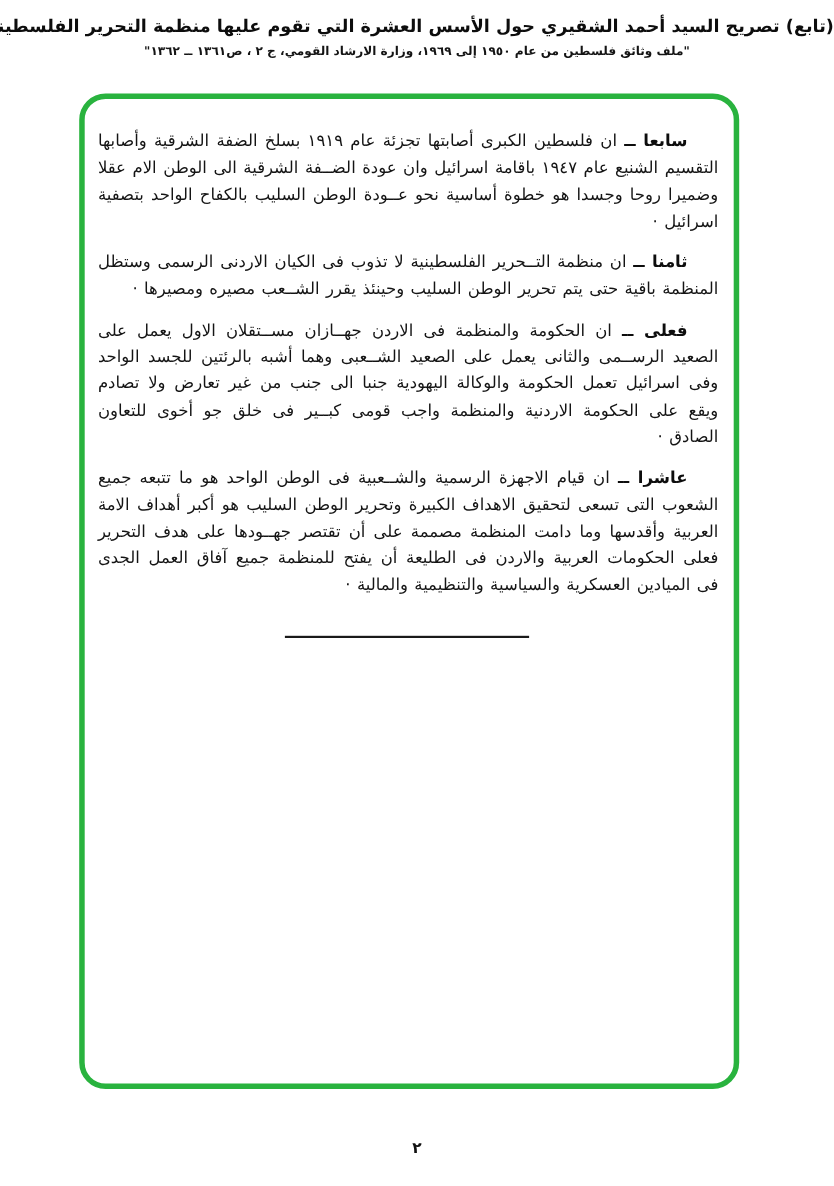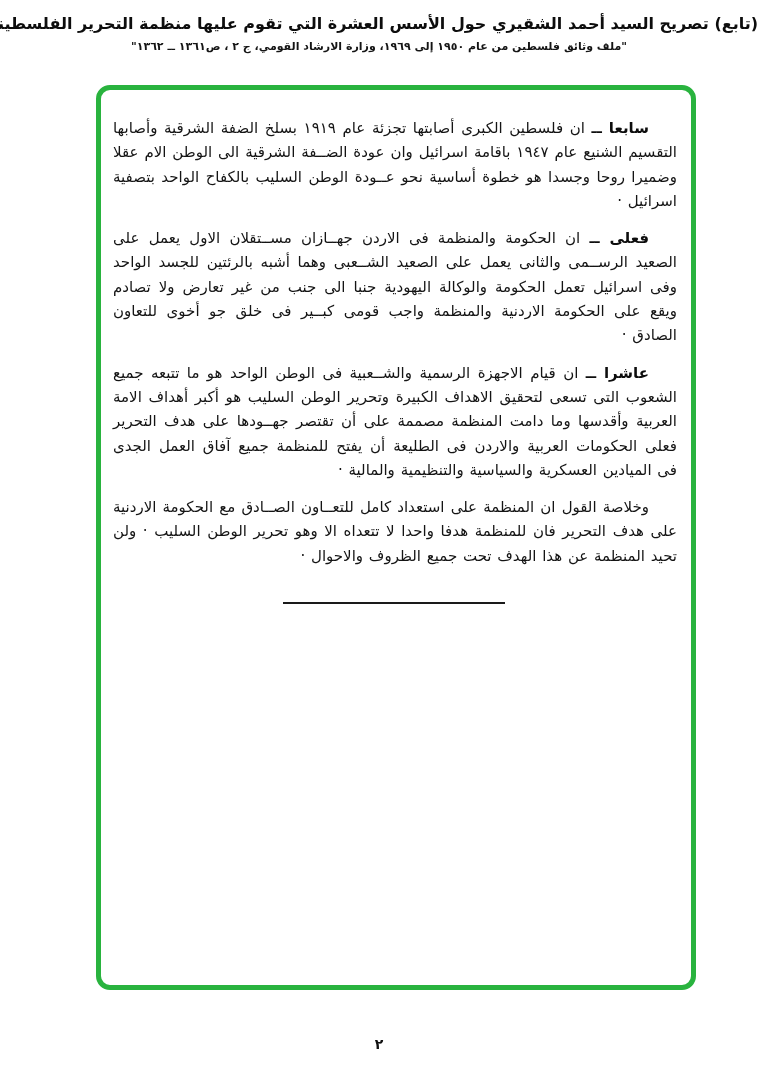--- a/index.html
+++ b/index.html
@@ -29,26 +29,26 @@
   }
   .doc-source {
     margin-top: 7px;
     font-size: 11px;
     font-weight: bold;
     color: #141414;
     white-space: nowrap;
   }
   .green-box {
     position: absolute;
-    left: 96px;
+    left: 72px;
     top: 85px;
     width: 590px;  
     height: 895px; 
     border: 5px solid #29b33e;
-    border-radius: 14px;
+    border-radius: 24px;
     background: #ffffff;
     box-sizing: content-box;
     padding: 0;
   }
   .box-content {
     direction: rtl;
     padding: 26px 14px 0 12px;
   }
   .para {
     margin: 0 0 13px 0;
@@ -88,26 +88,26 @@
   <header class="doc-header">
     <div class="doc-title">(تابع) تصريح السيد أحمد الشقيري حول الأسس العشرة التي تقوم عليها منظمة التحرير الفلسطينية</div>
     <div class="doc-source">"ملف وثائق فلسطين من عام ١٩٥٠ إلى ١٩٦٩، وزارة الارشاد القومي، ج ٢ ، ص١٣٦١ ــ ١٣٦٢"</div>
   </header>
 
   <div class="green-box">
     <div class="box-content">
 
       <p class="para"><b class="lead">سابعا ــ</b> <span>ان فلسطين الكبرى أصابتها تجزئة عام ١٩١٩ بسلخ الضفة الشرقية وأصابها التقسيم الشنيع عام ١٩٤٧ باقامة اسرائيل وان عودة الضــفة الشرقية الى الوطن الام عقلا وضميرا روحا وجسدا هو خطوة أساسية نحو عــودة الوطن السليب بالكفاح الواحد بتصفية اسرائيل ·</span></p>
 
+      <p class="para"><b class="lead">ثامنا ــ</b> <span>ان منظمة التــحرير الفلسطينية لا تذوب فى الكيان الاردنى الرسمى وستظل المنظمة باقية حتى يتم تحرير الوطن السليب وحينئذ يقرر الشــعب مصيره ومصيرها ·</span></p>
 
       <p class="para"><b class="lead">فعلى ــ</b> <span>ان الحكومة والمنظمة فى الاردن جهــازان مســتقلان الاول يعمل على الصعيد الرســمى والثانى يعمل على الصعيد الشــعبى وهما أشبه بالرئتين للجسد الواحد وفى اسرائيل تعمل الحكومة والوكالة اليهودية جنبا الى جنب من غير تعارض ولا تصادم ويقع على الحكومة الاردنية والمنظمة واجب قومى كبــير فى خلق جو أخوى للتعاون الصادق ·</span></p>
 
       <p class="para"><b class="lead">عاشرا ــ</b> <span>ان قيام الاجهزة الرسمية والشــعبية فى الوطن الواحد هو ما تتبعه جميع الشعوب التى تسعى لتحقيق الاهداف الكبيرة وتحرير الوطن السليب هو أكبر أهداف الامة العربية وأقدسها وما دامت المنظمة مصممة على أن تقتصر جهــودها على هدف التحرير فعلى الحكومات العربية والاردن فى الطليعة أن يفتح للمنظمة جميع آفاق العمل الجدى فى الميادين العسكرية والسياسية والتنظيمية والمالية ·</span></p>
 
-      <p class="para"><b class="lead"></b><span>وخلاصة القول ان المنظمة على استعداد كامل للتعــاون الصــادق مع الحكومة الاردنية على هدف التحرير فان للمنظمة هدفا واحدا لا تتعداه الا وهو تحرير الوطن السليب · ولن تحيد المنظمة عن هذا الهدف تحت جميع الظروف والاحوال ·</span></p>
 
       <div class="divider"></div>
 
     </div>
   </div>
 
   <div class="page-number">٢</div>
 
 </div>
 

